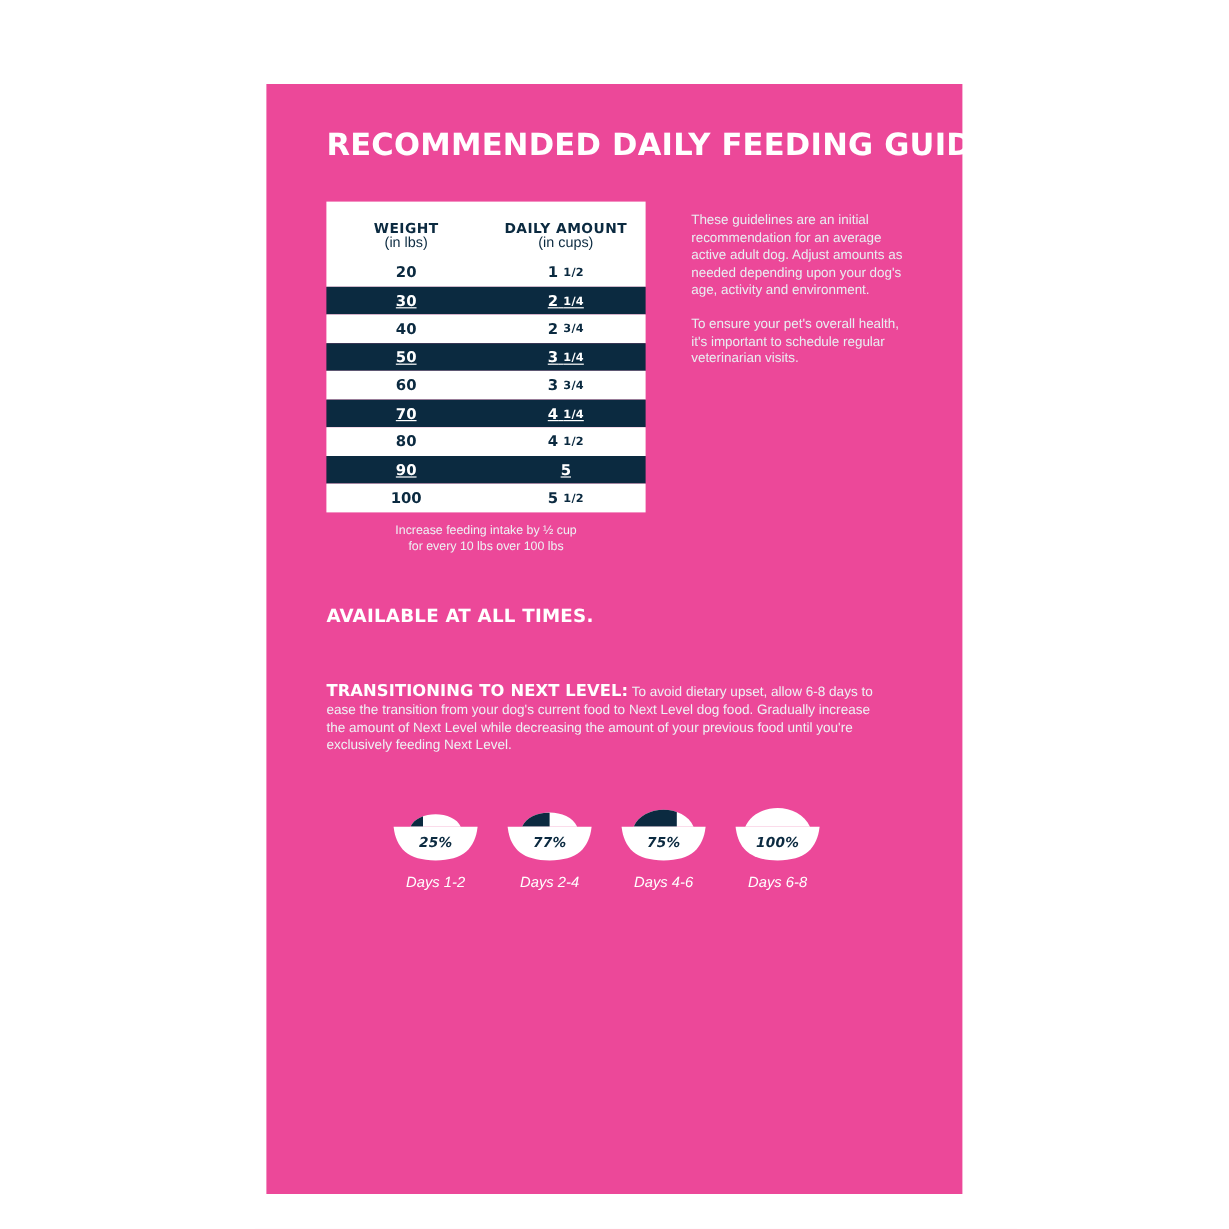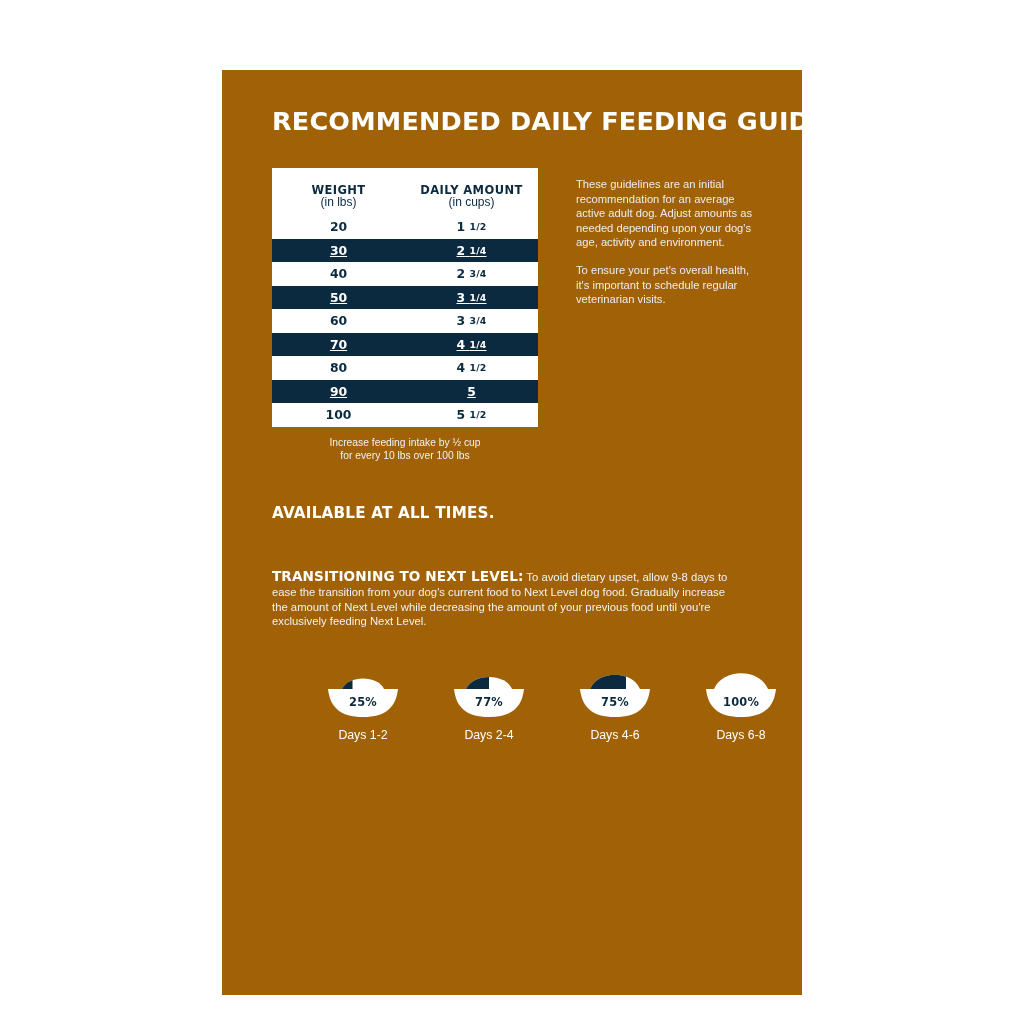--- a/index.html
+++ b/index.html
@@ -16,21 +16,21 @@
     height: 1024px;
     background: #ffffff;
     overflow: hidden;
   }
   .panel {
     position: absolute;
     left: 222px;
     top: 70px;
     width: 580px;
     height: 925px;
-    background: #a16207;
+    background: #ec4899;
     color: #ffffff;
   }
   .panel-inner {
     position: absolute;
     left: 50px;
     top: 36px;
     width: 480px;
   }
   .title {
     font-family: "DejaVu Sans", sans-serif;
@@ -132,22 +132,23 @@
     font-weight: bold;
     font-size: 13.6px;
     letter-spacing: 0.1px;
     color: #ffffff;
   }
 
   
   .bowls {
     margin-top: 38px;
     display: flex;
-    gap: 44px;
+    gap: 13px;
     padding-left: 50px;
+    font-style: italic;
   }
   .bowl-item { width: 82px; text-align: center; }
   .bowl-wrap { position: relative; width: 82px; height: 54px; margin: 0 auto; }
   .bowl-pct {
     position: absolute;
     left: 0; right: 0;
     top: 28px;
     font-family: "DejaVu Sans", sans-serif;
     font-size: 11.4px;
     font-weight: bold;
@@ -235,21 +236,21 @@
           <p class="note-p">These guidelines are an initial recommendation for an average active adult dog. Adjust amounts as needed depending upon your dog's age, activity and environment.</p>
           <p class="note-p">To ensure your pet's overall health, it's important to schedule regular veterinarian visits.</p>
         </div>
       </div>
 
       <div class="water">
         <div>AVAILABLE AT ALL TIMES.</div>
       </div>
 
       <div class="transition">
-        <span class="lead">TRANSITIONING TO NEXT LEVEL:</span><span> To avoid dietary upset, allow 9-8 days to ease the transition from your dog's current food to Next Level dog food. Gradually increase the amount of Next Level while decreasing the amount of your previous food until you're exclusively feeding Next Level.</span>
+        <span class="lead">TRANSITIONING TO NEXT LEVEL:</span><span> To avoid dietary upset, allow 6-8 days to ease the transition from your dog's current food to Next Level dog food. Gradually increase the amount of Next Level while decreasing the amount of your previous food until you're exclusively feeding Next Level.</span>
       </div>
 
       <div class="bowls">
 
         <div class="bowl-item">
           <div class="bowl-wrap">
             <svg width="82" height="54" viewBox="0 0 82 54">
               <defs>
                 <clipPath id="mound1">
                     <path d="M20 22 C26 8 56 8 62 22 Z"></path>

